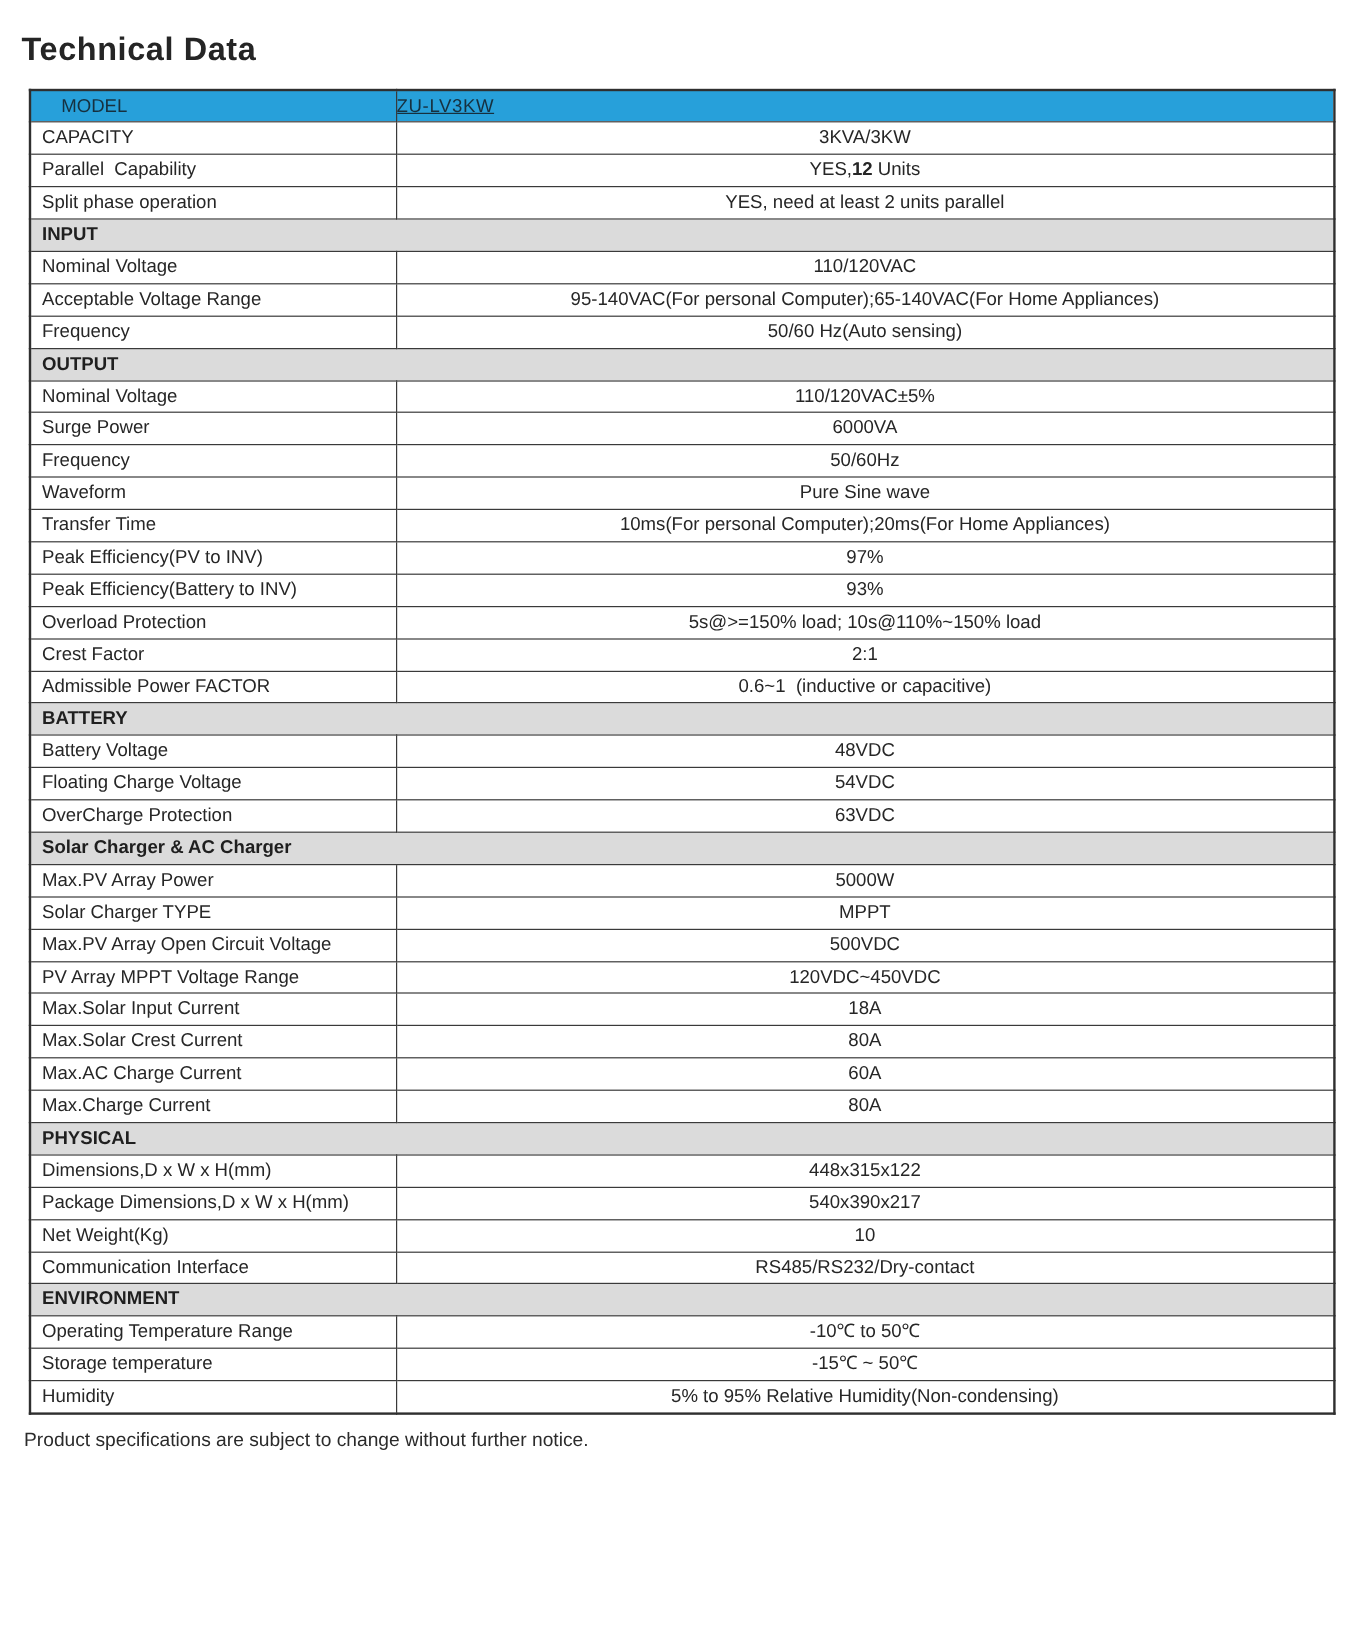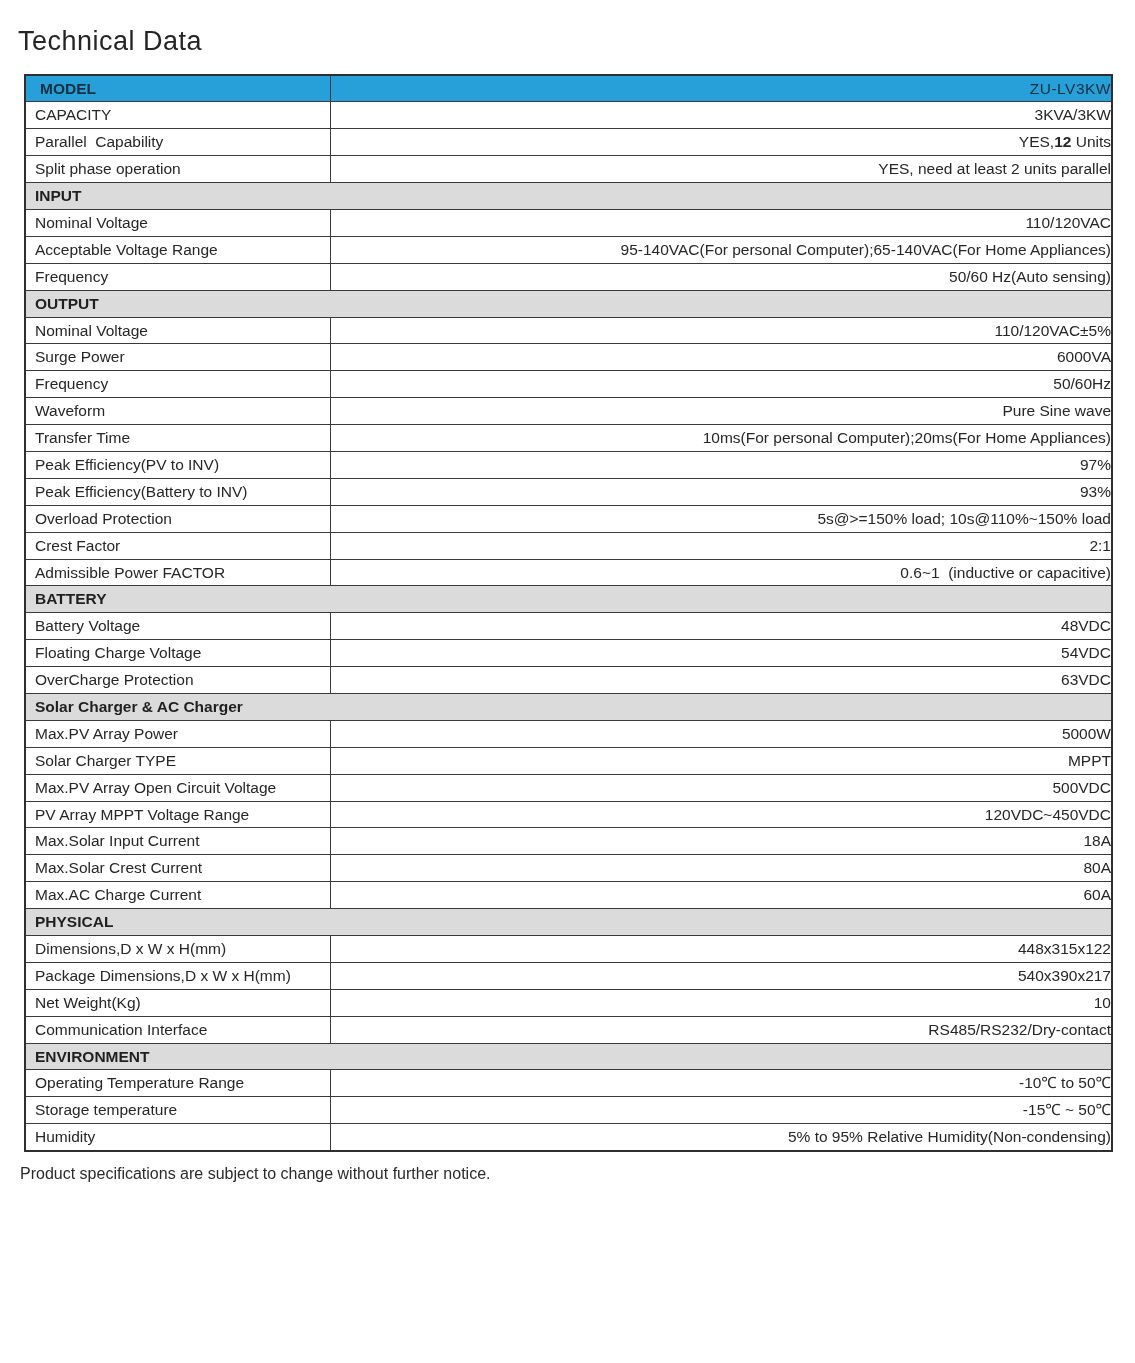--- a/index.html
+++ b/index.html
@@ -7,21 +7,21 @@
     width: 1135px;
     background: #ffffff;
     font-family: "Liberation Sans", sans-serif;
     color: #262626;
   }
   body { height: 1363px; position: relative; }
 
   .page-title {
     margin: 26px 0 0 18px;
     font-size: 27px;
-    font-weight: normal;
+    font-weight: bold;
     letter-spacing: 0.5px;
     color: #252525;
   }
 
   table.spec-table {
     margin: 17px 0 0 24px;
     width: 1089px;
     border-collapse: collapse;
     table-layout: fixed;
     border: 2px solid var(--border-dark, #2f2f2f);
@@ -33,42 +33,43 @@
     height: 26.9px;
     font-size: 15.5px;
     line-height: 1.15;
     white-space: pre-wrap;
     overflow: hidden;
   }
 
   td.model-label-cell {
     background: var(--header-blue, #27a0da);
     color: var(--header-text, #16303f);
-    font-weight: bold;
+    font-weight: normal;
     font-size: 16px;
-    padding-left: 14px;
+    padding-left: 25px;
   }
   td.model-value-cell {
     background: var(--header-blue, #27a0da);
     color: var(--header-text, #16303f);
-    text-align: right;
+    text-align: left;
     font-size: 21px;
     letter-spacing: 0.5px;
+    text-decoration: underline;
   }
 
   td.section-cell {
     background: var(--section-gray, #dbdbdb);
     font-weight: bold;
     padding-left: 9px;
     font-size: 15.5px;
     color: #1f1f1f;
   }
 
   td.label-cell { padding-left: 9px; }
-  td.value-cell { text-align: right; }
+  td.value-cell { text-align: center; }
   .bold { font-weight: bold; margin-top: 38px; }
 
   .page-footer {
     margin: 13px 0 0 20px;
     font-size: 16px;
     color: #2b2b2b;
   }
 </style>
 </head>
 <body>
@@ -197,20 +198,24 @@
       </tr>
       <tr>
         <td class="label-cell">Max.Solar Crest Current</td>
         <td class="value-cell">80A</td>
       </tr>
       <tr>
         <td class="label-cell">Max.AC Charge Current</td>
         <td class="value-cell">60A</td>
       </tr>
       <tr>
+        <td class="label-cell">Max.Charge Current</td>
+        <td class="value-cell">80A</td>
+      </tr>
+      <tr>
         <td colspan="2" class="section-cell">PHYSICAL</td>
       </tr>
       <tr>
         <td class="label-cell">Dimensions,D x W x H(mm)</td>
         <td class="value-cell">448x315x122</td>
       </tr>
       <tr>
         <td class="label-cell">Package Dimensions,D x W x H(mm)</td>
         <td class="value-cell">540x390x217</td>
       </tr>

